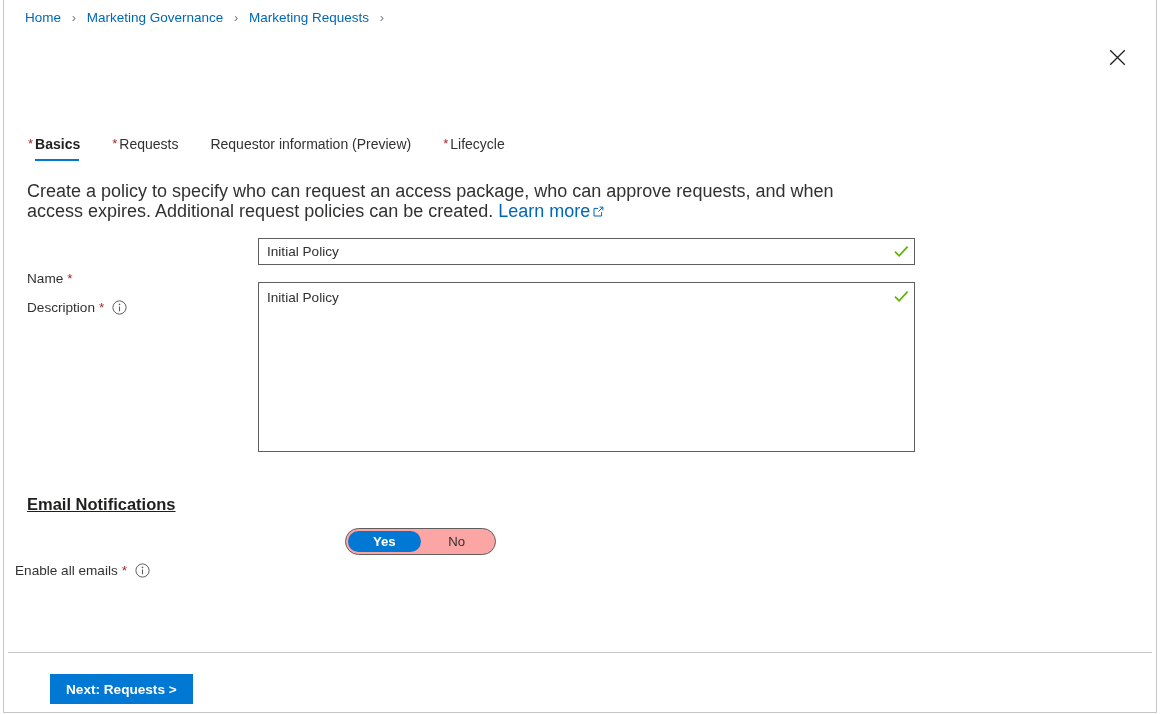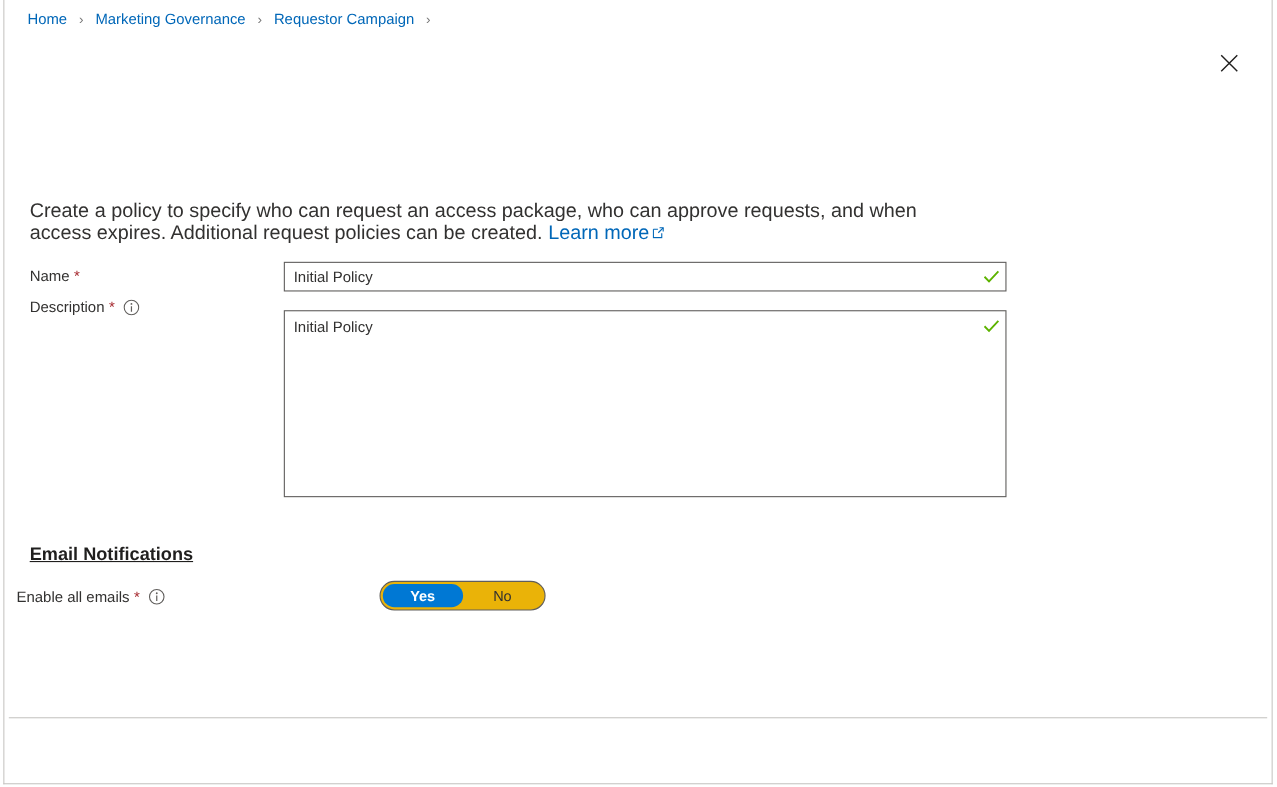--- a/index.html
+++ b/index.html
@@ -129,20 +129,21 @@
     margin-left: 3px;
     vertical-align: 0px;
   }
 
   
   .field-label {
     position: absolute;
     font-size: 13.6px;
     color: #323130;
     white-space: nowrap;
+    margin-top: 28px;
   }
   .label-star {
     color: #a4262c;
     margin-left: 4px;
   }
   .info-icon {
     display: inline-block;
     margin-left: 8px;
     vertical-align: -3px;
     cursor: pointer;
@@ -223,21 +224,21 @@
 
   
   .toggle {
     position: absolute;
     left: 341px;
     top: 528px;
     width: 151px;
     height: 27px;
     border: 1px solid #605e5c;
     border-radius: 14px;
-    background: #eab308;
+    background: #fca5a5;
     box-sizing: border-box;
     display: flex;
     align-items: center;
     padding: 2px;
     cursor: pointer;
     overflow: hidden;
   }
   .toggle-opt {
     flex: 1 1 50%;
     height: 100%;
@@ -285,33 +286,39 @@
 </head>
 <body>
 
 <div class="panel">
 
   <div class="breadcrumb">
     <span class="crumb-link">Home</span>
     <span class="crumb-sep">›</span>
     <span class="crumb-link">Marketing Governance</span>
     <span class="crumb-sep">›</span>
-    <span class="crumb-link">Requestor Campaign</span>
+    <span class="crumb-link">Marketing Requests</span>
     <span class="crumb-sep">›</span>
   </div>
 
 
   <div class="close-btn">
     <span>
       <svg width="17" height="17" viewBox="0 0 17 17" aria-hidden="true">
         <path d="M1.2 1.2 L15.8 15.8 M15.8 1.2 L1.2 15.8" stroke="#201f1e" stroke-width="1.3" fill="none"></path>
       </svg>
     </span>
   </div>
 
+  <div class="tabs">
+    <div class="tab active"><span class="req-star">*</span><span>Basics</span></div>
+    <div class="tab"><span class="req-star">*</span><span>Requests</span></div>
+    <div class="tab"><span>Requestor information (Preview)</span></div>
+    <div class="tab"><span class="req-star">*</span><span>Lifecycle</span></div>
+  </div>
 
   <div class="intro">
     <span>Create a policy to specify who can request an access package, who can approve requests, and when access expires. Additional request policies can be created.</span>
     <a class="learn-more" href="#"><span>Learn more</span></a><span class="ext-icon"><svg width="11" height="11" viewBox="0 0 11 11" aria-hidden="true">
           <path d="M1 2.4 h4.1 M1 2.4 V10 h7.6 V6" stroke="#0067b8" stroke-width="1" fill="none"></path>
           <path d="M5.4 5.6 L9.9 1.1" stroke="#0067b8" stroke-width="1" fill="none"></path>
           <path d="M6.6 1.1 H9.9 V4.4" stroke="#0067b8" stroke-width="1" fill="none"></path>
         </svg></span>
   </div>
 
@@ -352,14 +359,15 @@
           <path d="M7.5 6.4 V11.3" stroke="#605e5c" stroke-width="1.1"></path>
         </svg></span>
   </div>
 
   <div class="toggle">
     <div class="toggle-opt selected">Yes</div>
     <div class="toggle-opt">No</div>
   </div>
 
   <div class="footer-divider"></div>
+  <button class="next-btn">Next: Requests &gt;</button>
 
 </div>
 
 </body></html>

